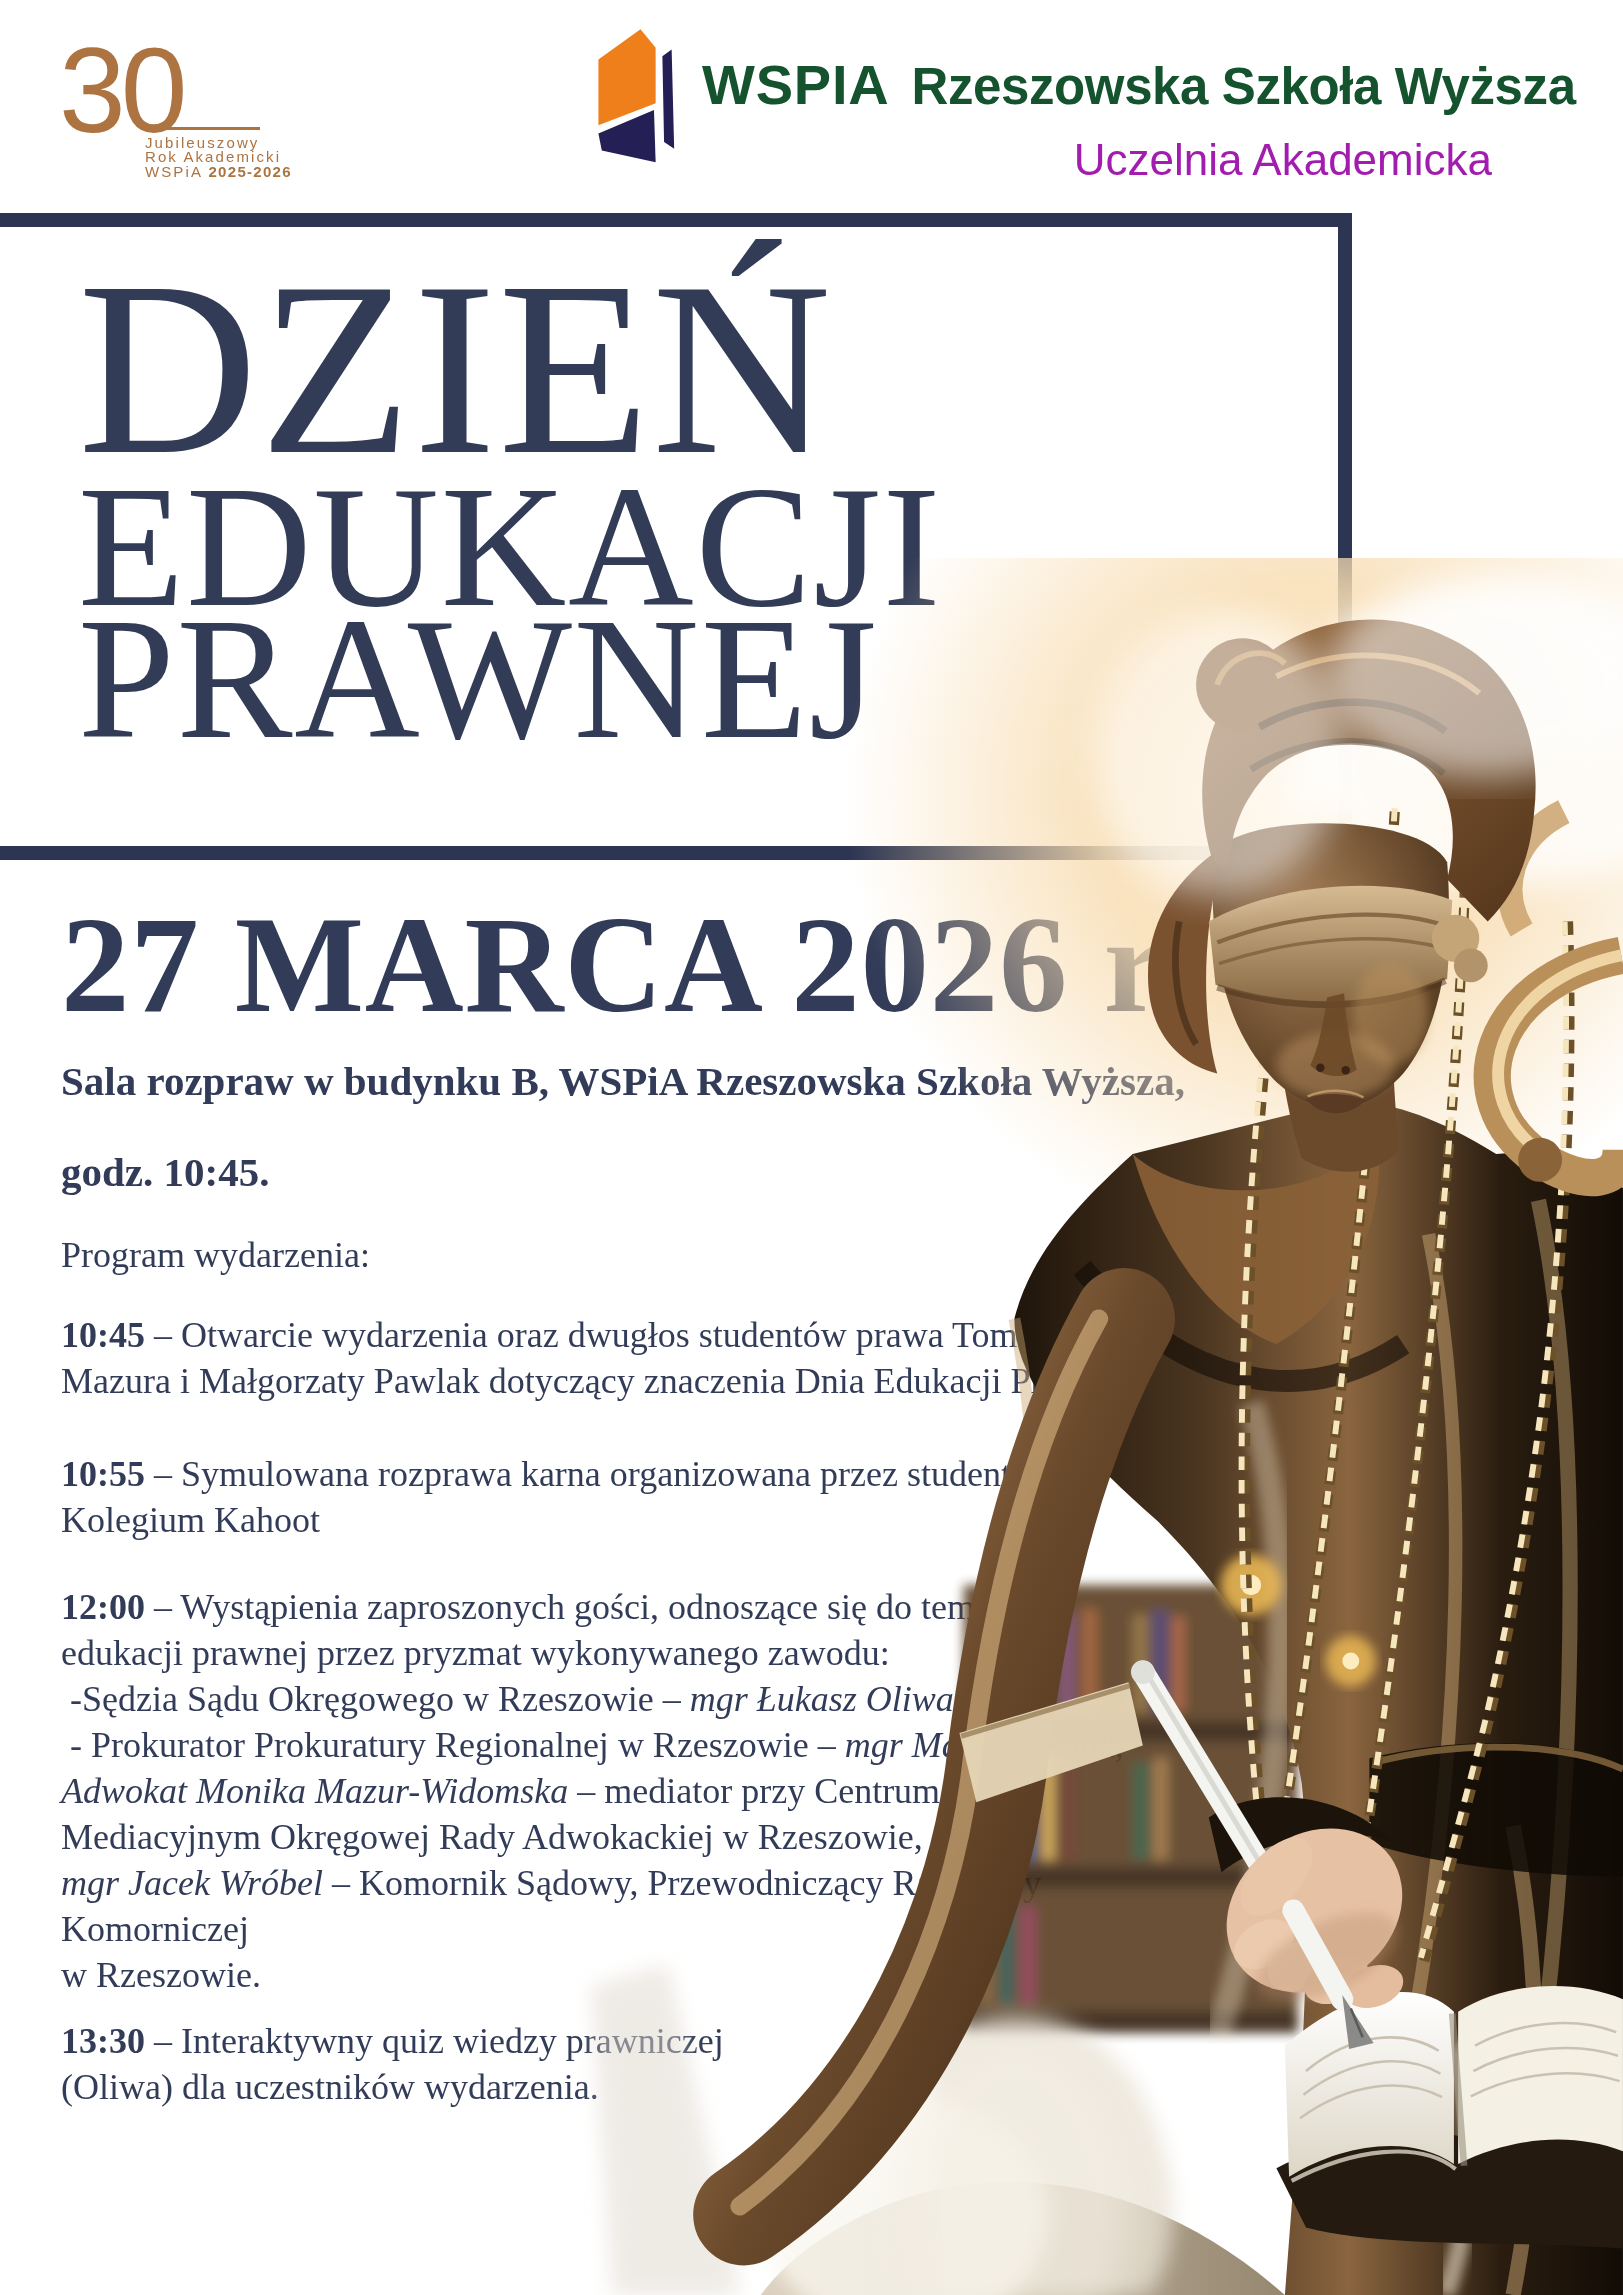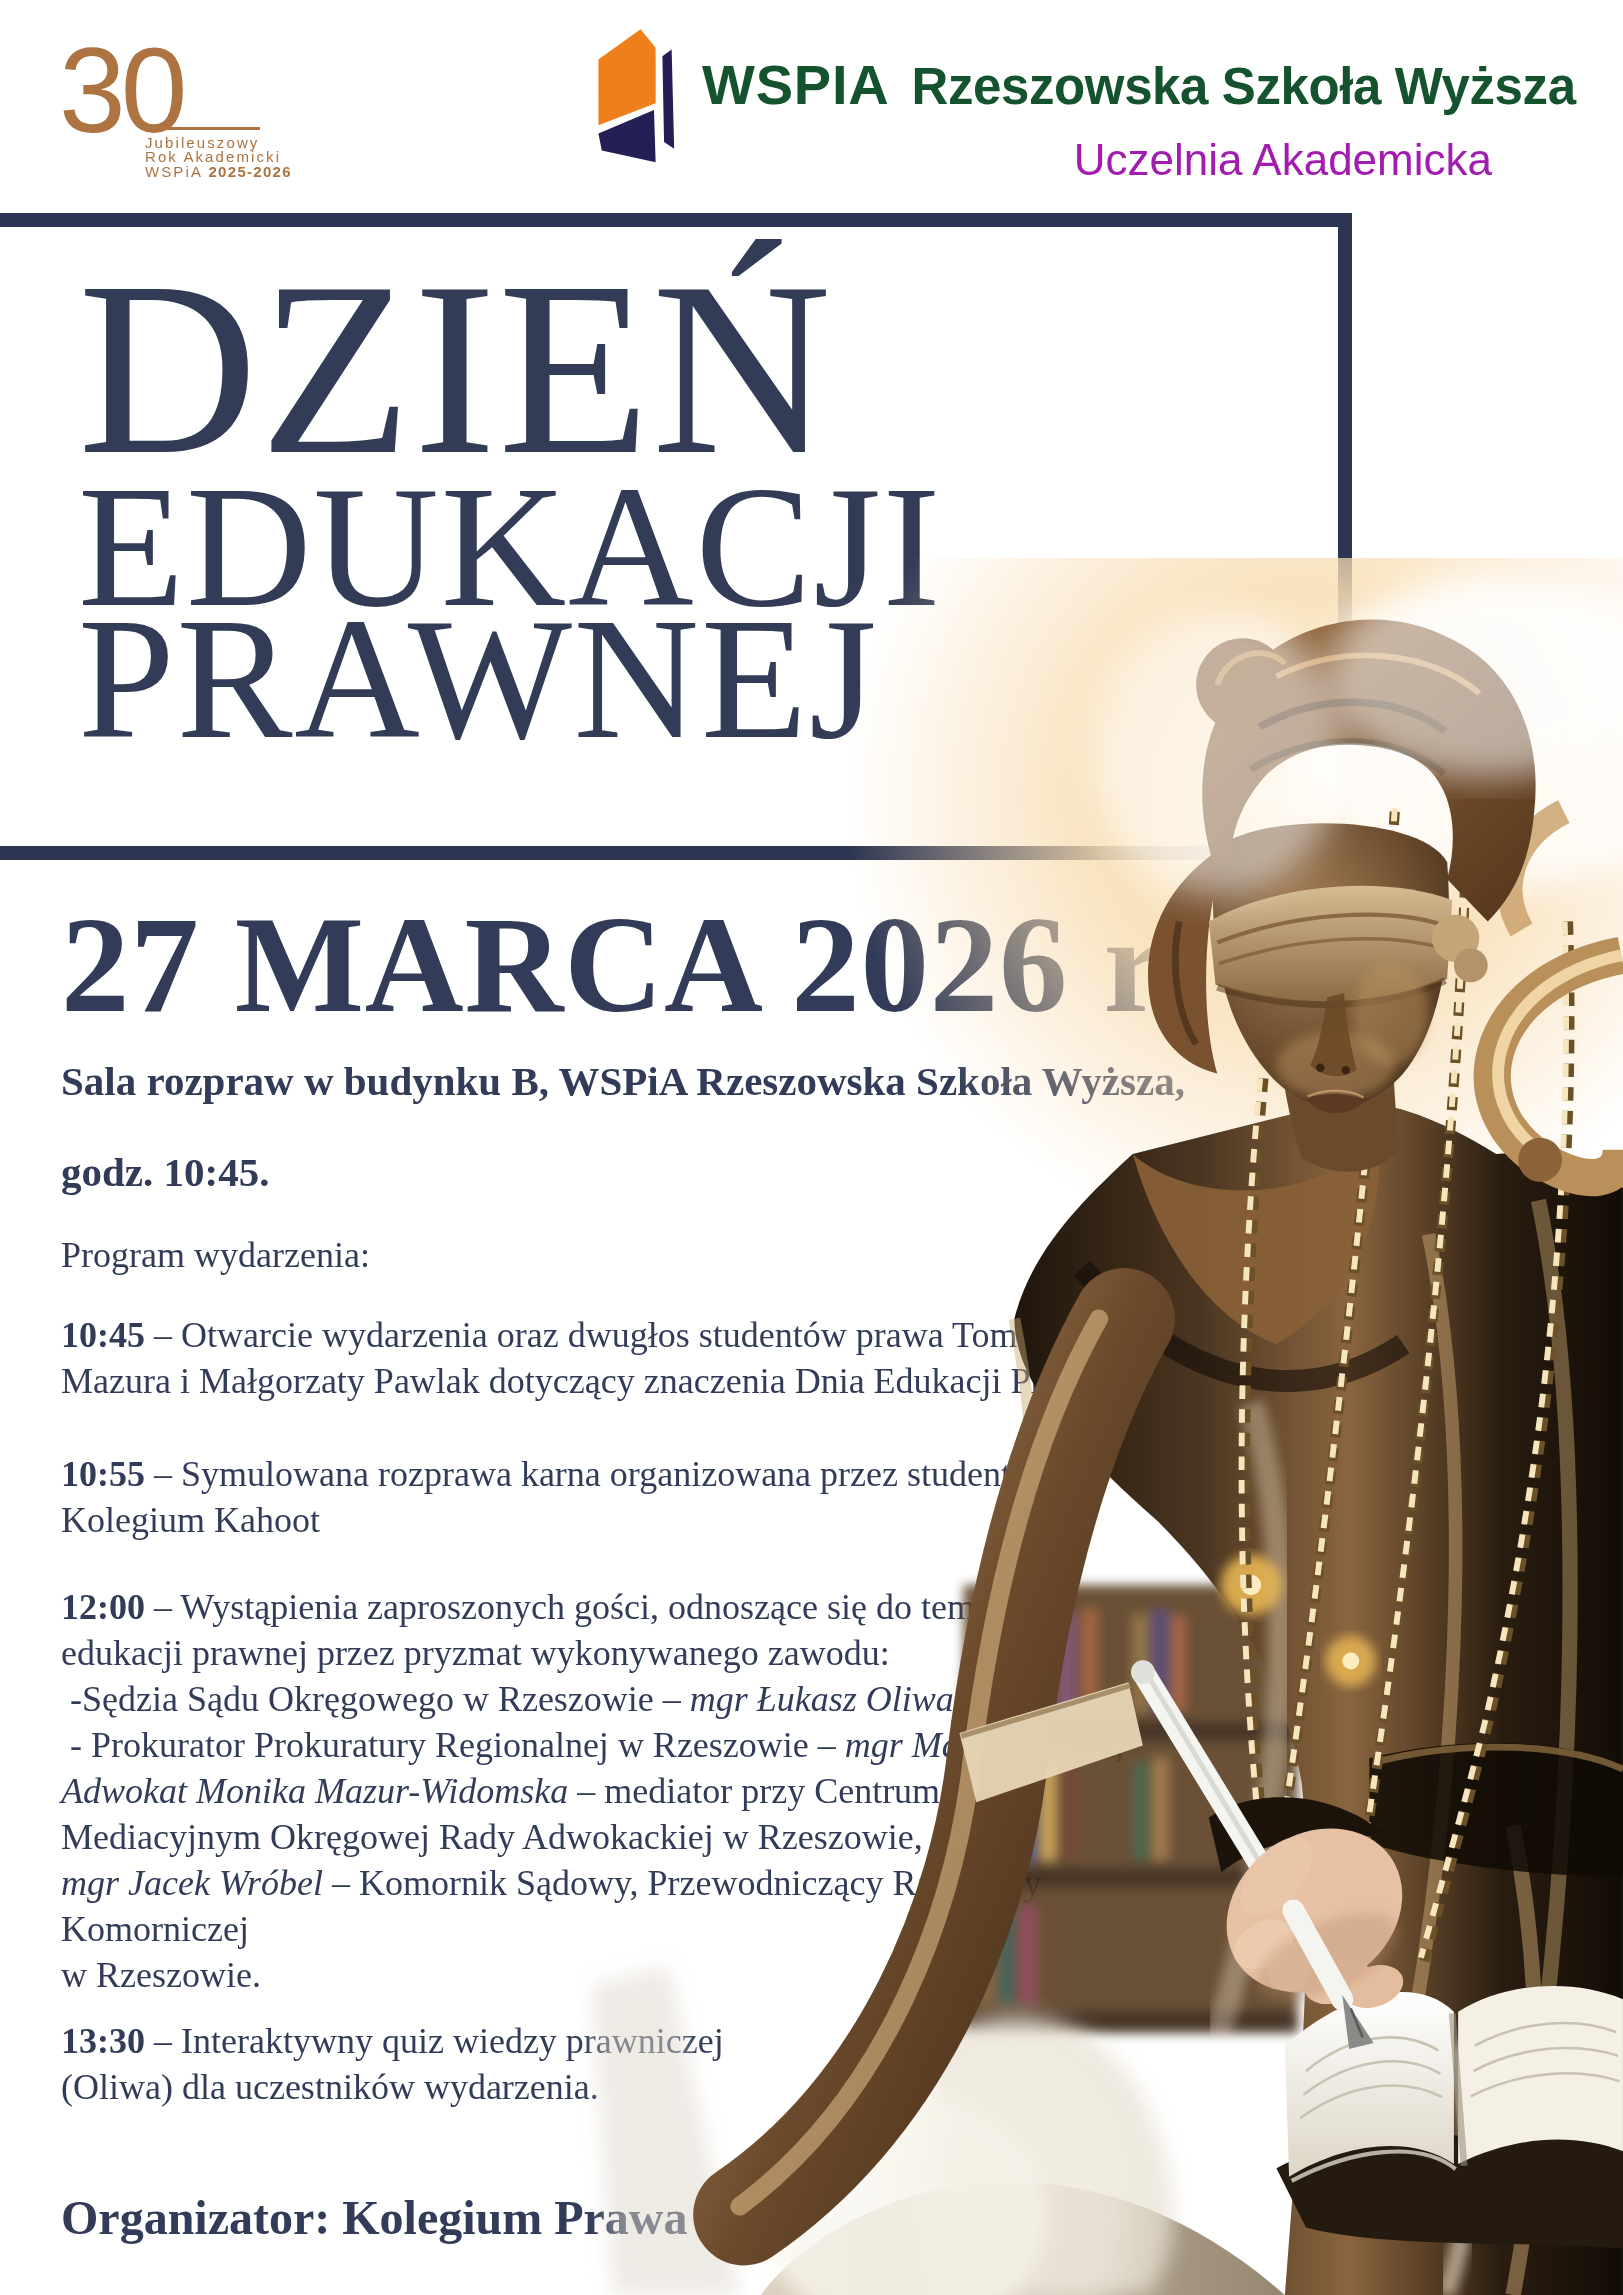--- a/index.html
+++ b/index.html
@@ -129,21 +129,20 @@
       <div class="prog-line">Komorniczej</div>
       <div class="prog-line">w Rzeszowie.</div>
     </div>
 
     <div class="prog-item i4">
       <div class="prog-line"><span class="t-bold">13:30</span><span> – Interaktywny quiz wiedzy prawniczej</span></div>
       <div class="prog-line">(Oliwa) dla uczestników wydarzenia.</div>
     </div>
   </div>
 
-  <div class="organizer">Organizator: Kolegium Prawa</div>
 
   <svg class="statue" viewBox="0 0 1280 2055">
     <defs>
       <radialGradient id="glowWarm" gradientUnits="userSpaceOnUse" cx="900" cy="280" r="540">
         <stop offset="0" stop-color="#fff6e6"></stop>
         <stop offset="0.45" stop-color="#f8ddb2" stop-opacity="0.85"></stop>
         <stop offset="1" stop-color="#f8ddb2" stop-opacity="0"></stop>
       </radialGradient>
       <linearGradient id="bronzeBody" x1="0" y1="0" x2="1" y2="0">
         <stop offset="0" stop-color="#1f150b"></stop>

